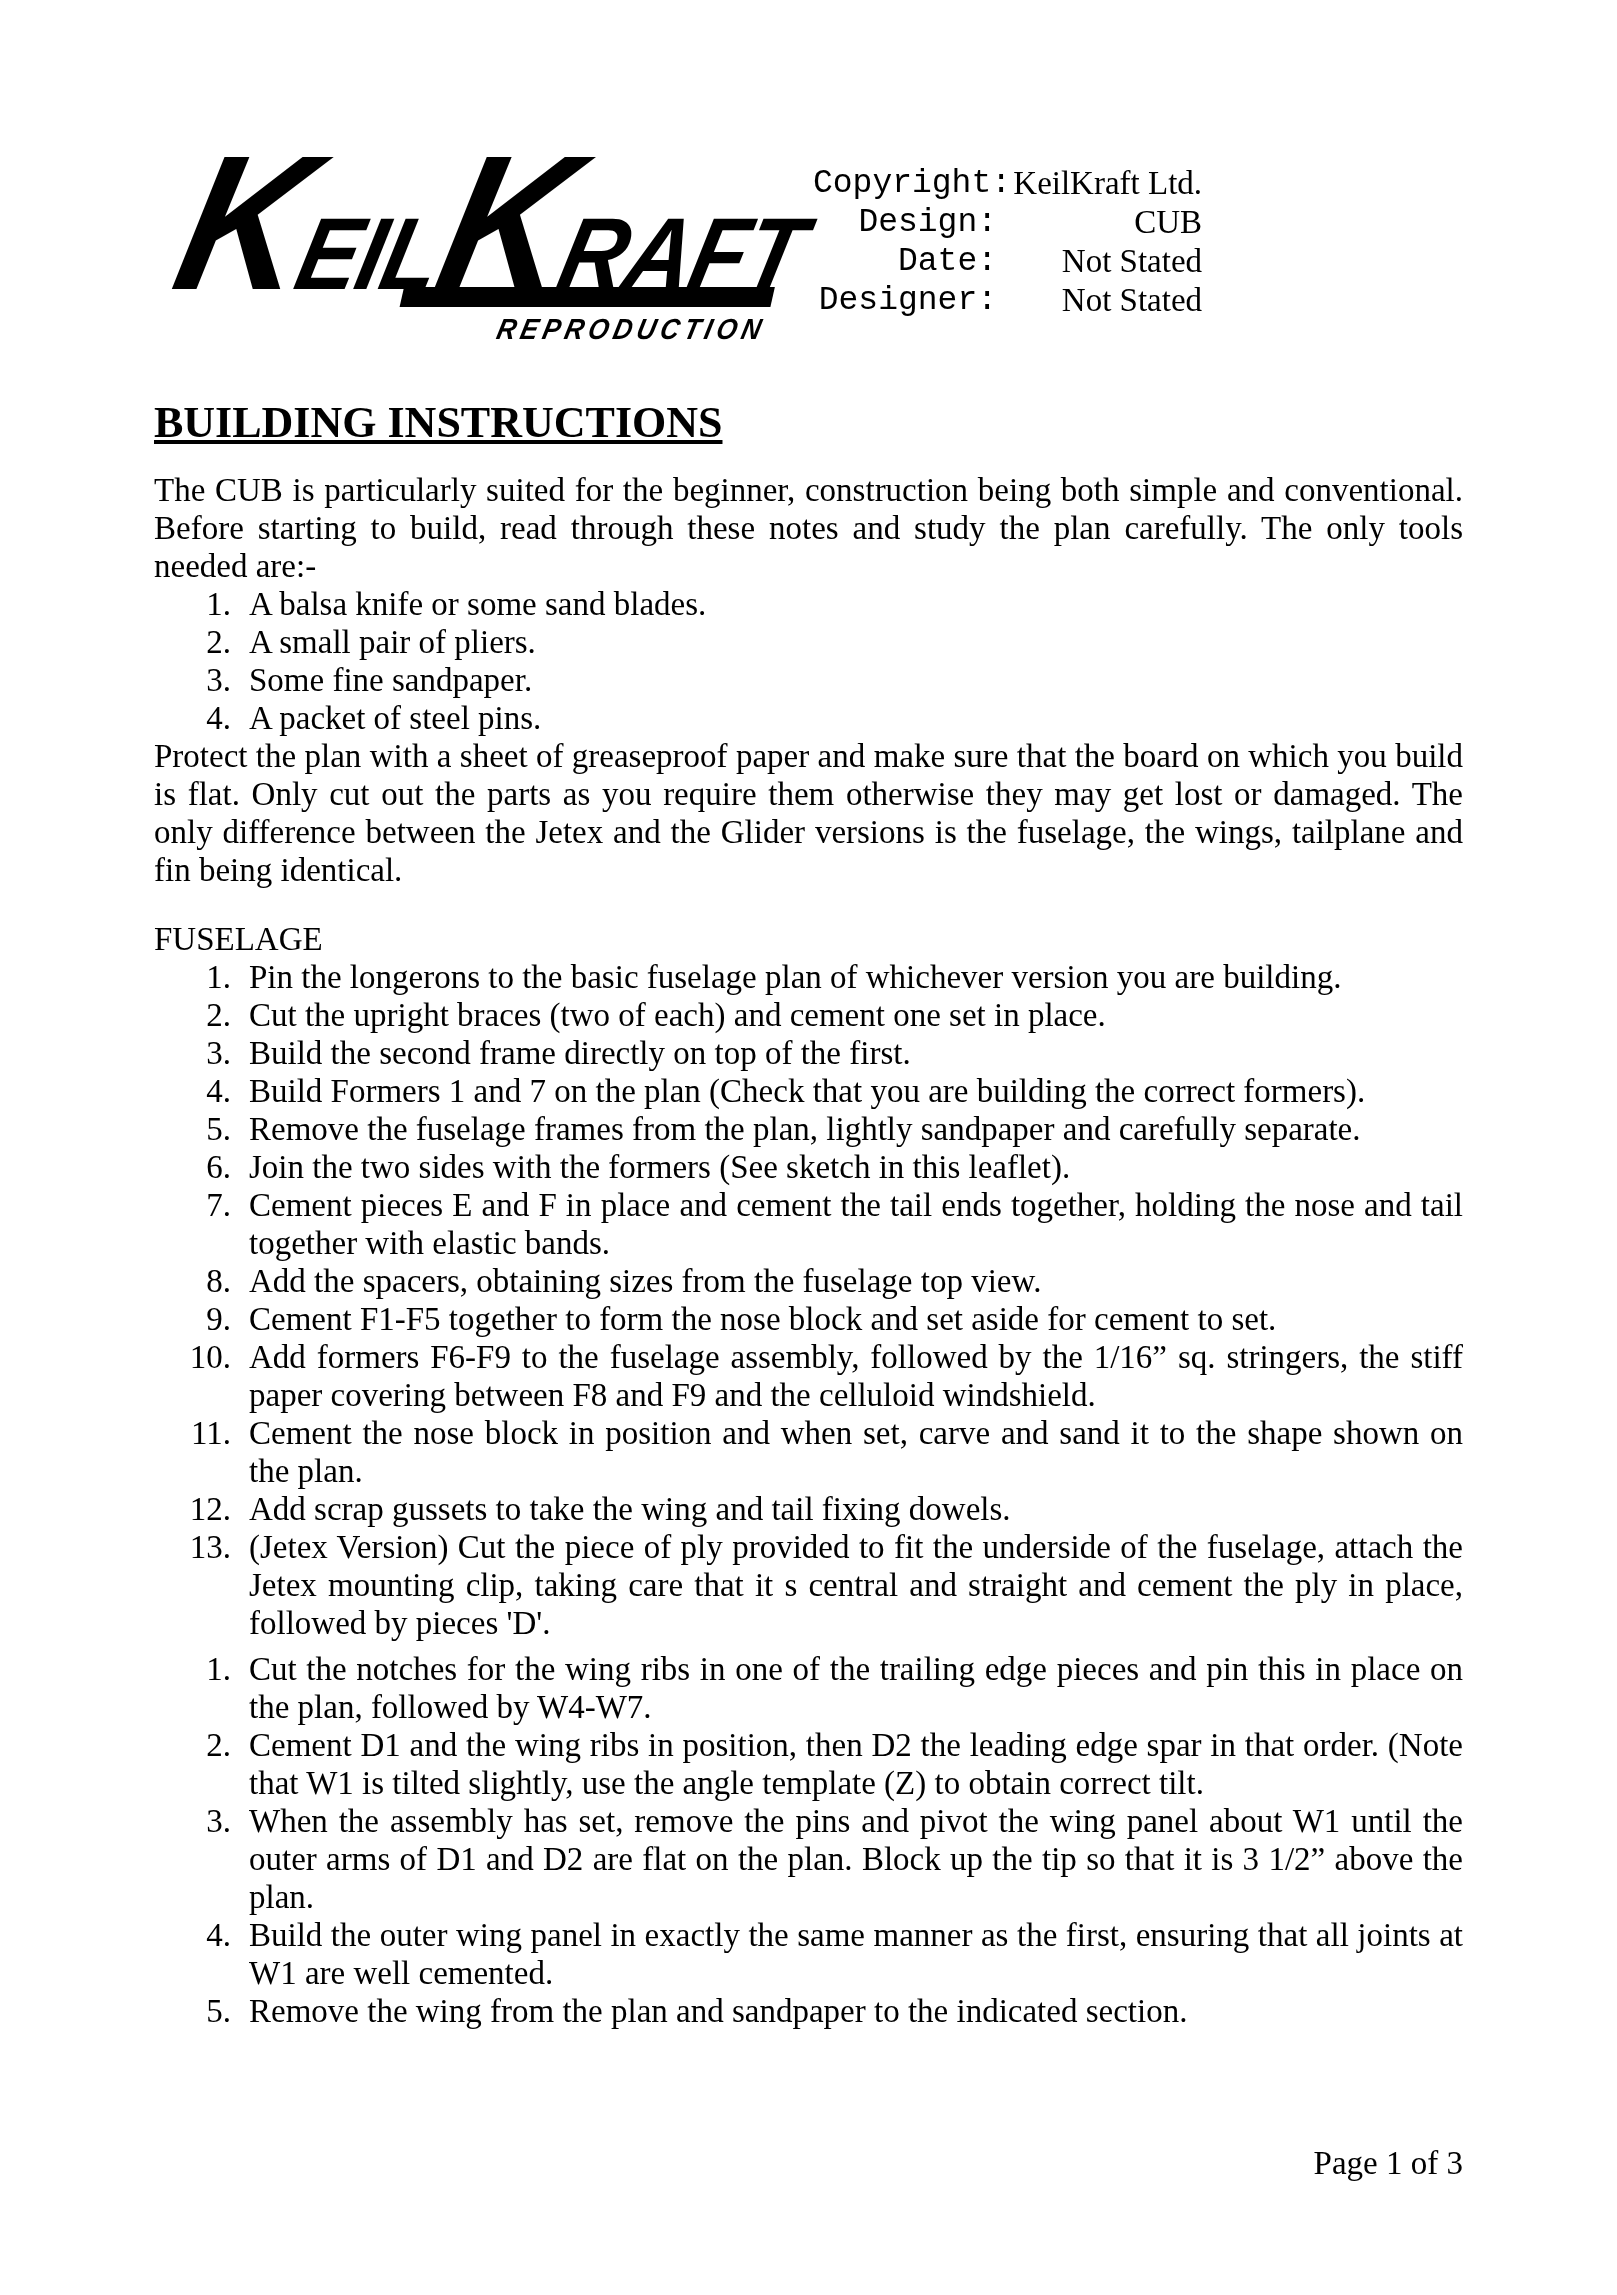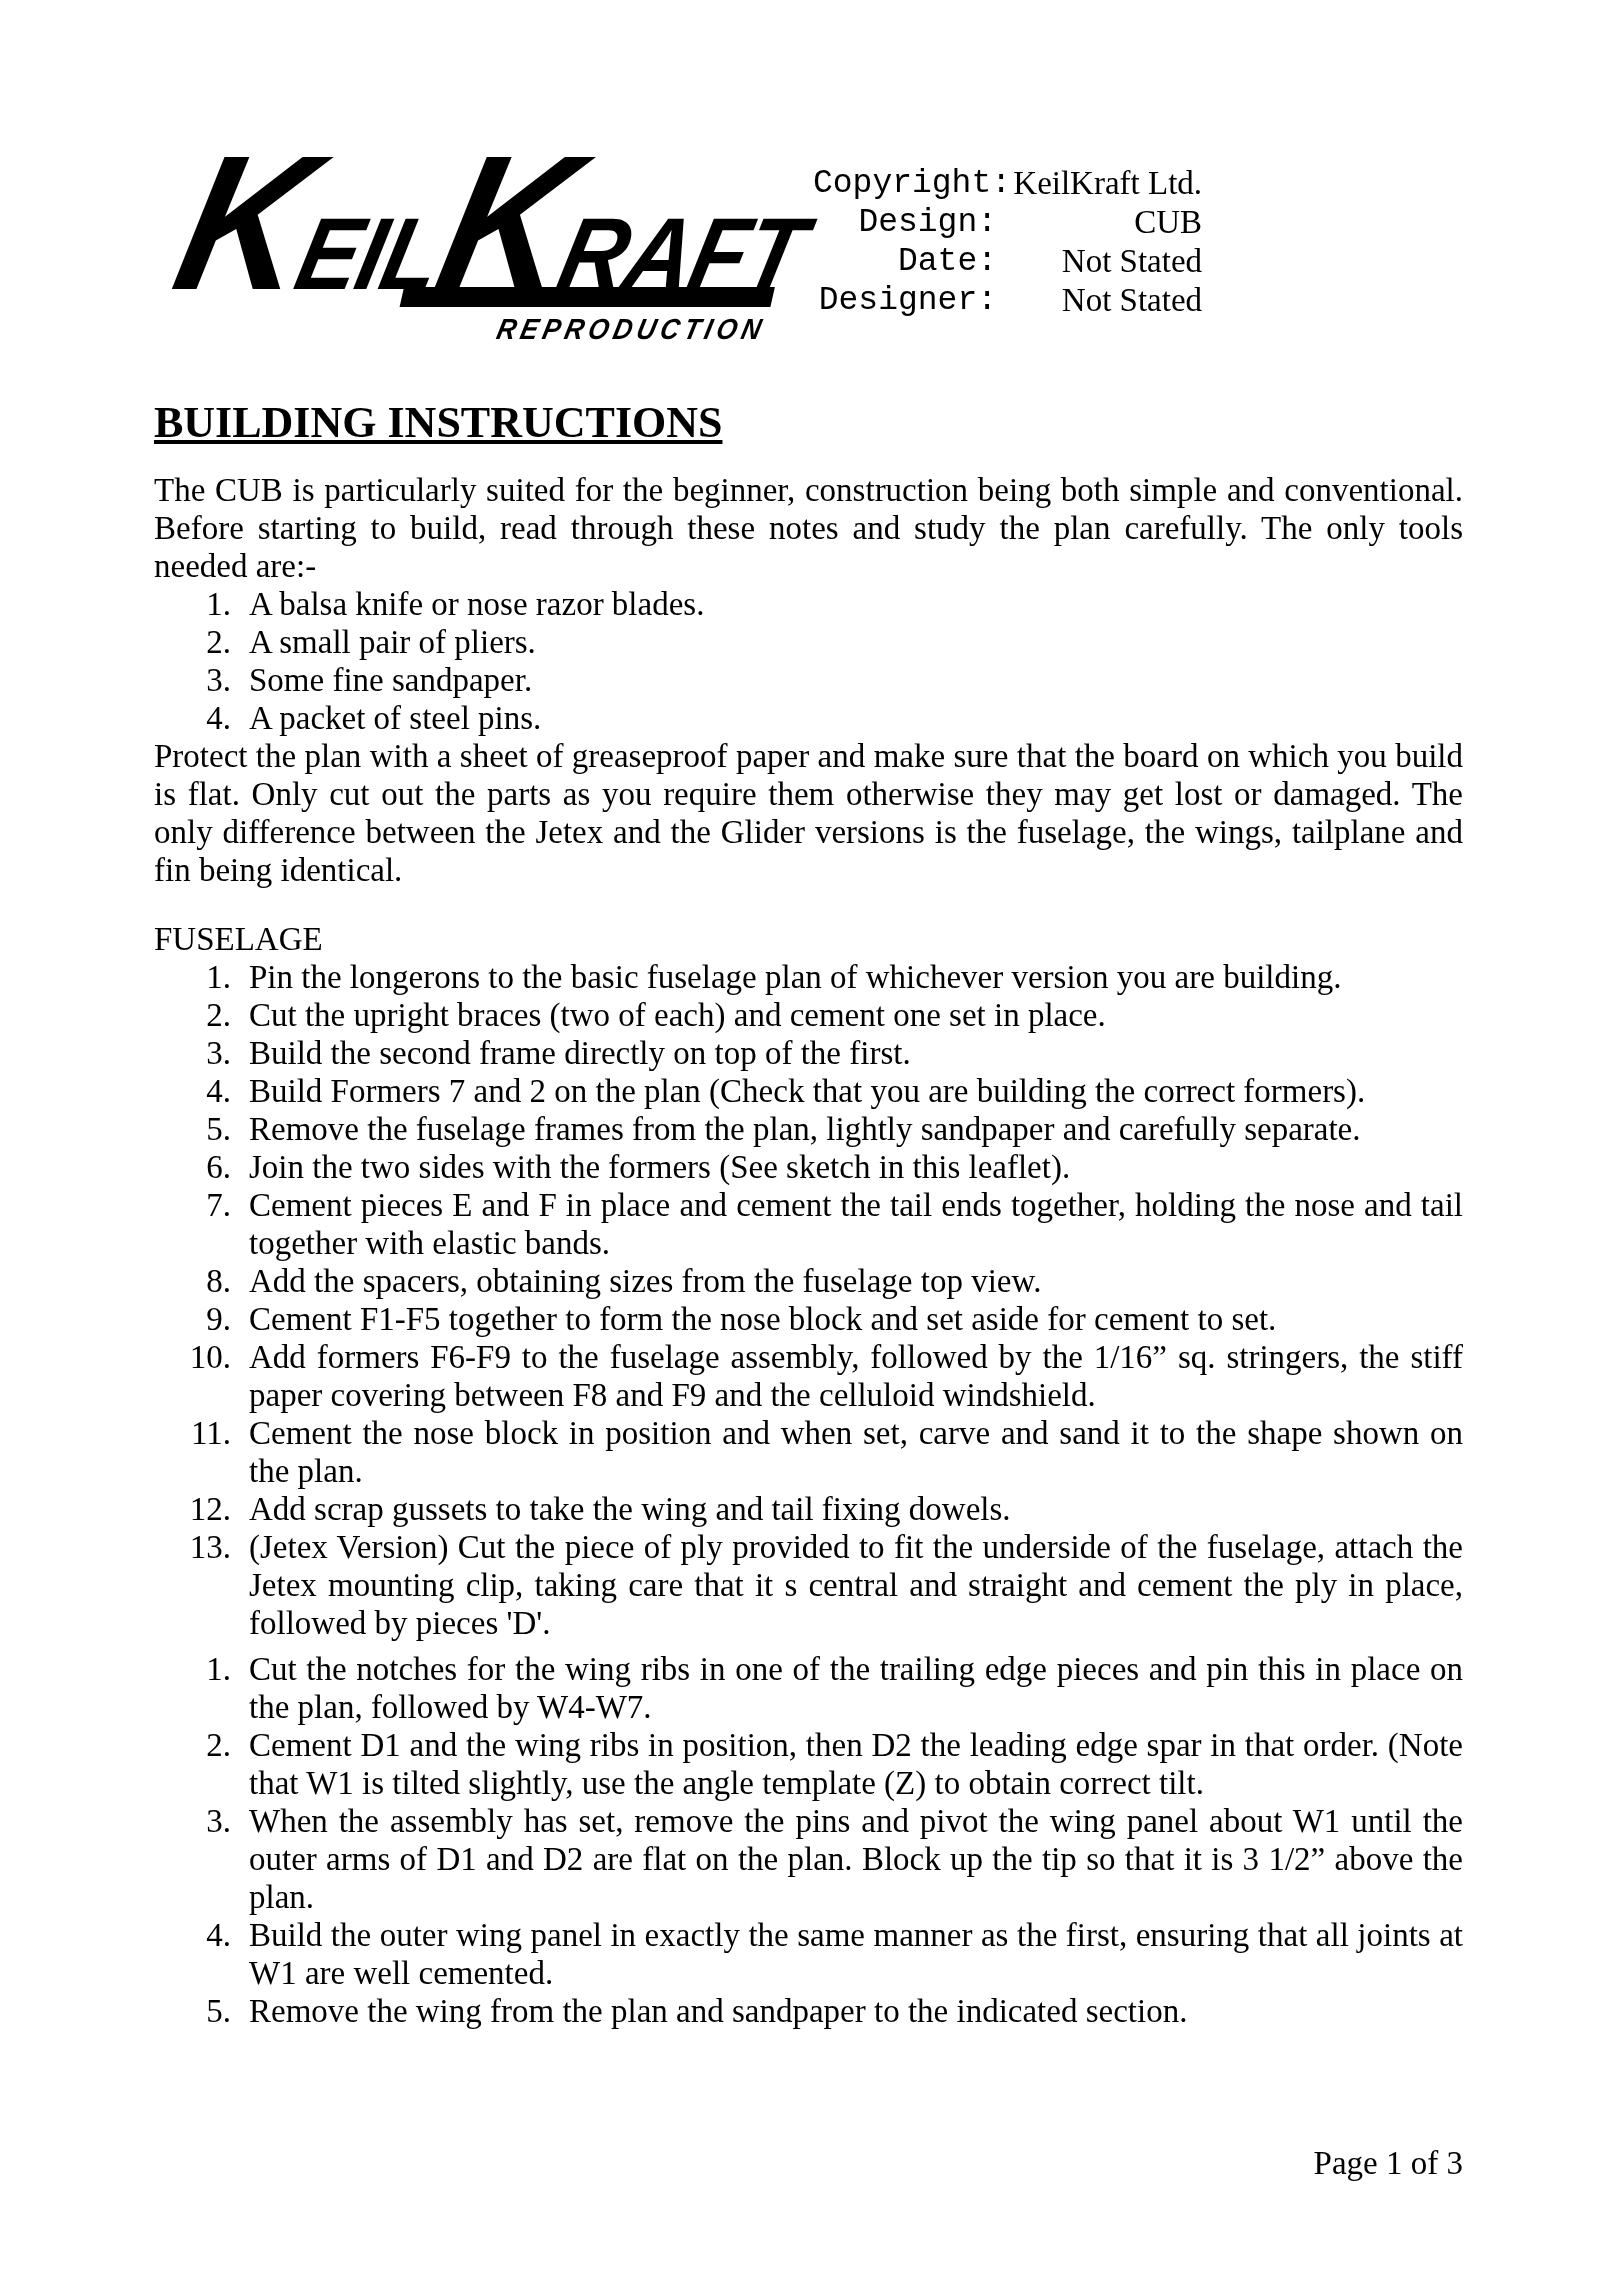--- a/index.html
+++ b/index.html
@@ -150,34 +150,34 @@
     <span class="meta-value">Not Stated</span>
   </div>
 
   <div class="flow">
 
     <h1>BUILDING INSTRUCTIONS</h1>
 
     <p>The CUB is particularly suited for the beginner, construction being both simple and conventional. Before starting to build, read through these notes and study the plan carefully. The only tools needed are:-</p>
 
     <ol class="nlist">
-      <li>A balsa knife or nose razor blades.</li>
+      <li>A balsa knife or some sand blades.</li>
       <li>A small pair of pliers.</li>
       <li>Some fine sandpaper.</li>
       <li>A packet of steel pins.</li>
     </ol>
 
     <p>Protect the plan with a sheet of greaseproof paper and make sure that the board on which you build is flat. Only cut out the parts as you require them otherwise they may get lost or damaged. The only difference between the Jetex and the Glider versions is the fuselage, the wings, tailplane and fin being identical.</p>
 
     <h2>FUSELAGE</h2>
     <ol class="nlist">
       <li>Pin the longerons to the basic fuselage plan of whichever version you are building.</li>
       <li>Cut the upright braces (two of each) and cement one set in place.</li>
       <li>Build the second frame directly on top of the first.</li>
-      <li>Build Formers 7 and 2 on the plan (Check that you are building the correct formers).</li>
+      <li>Build Formers 1 and 7 on the plan (Check that you are building the correct formers).</li>
       <li>Remove the fuselage frames from the plan, lightly sandpaper and carefully separate.</li>
       <li>Join the two sides with the formers (See sketch in this leaflet).</li>
       <li>Cement pieces E and F in place and cement the tail ends together, holding the nose and tail together with elastic bands.</li>
       <li>Add the spacers, obtaining sizes from the fuselage top view.</li>
       <li>Cement F1-F5 together to form the nose block and set aside for cement to set.</li>
       <li>Add formers F6-F9 to the fuselage assembly, followed by the 1/16” sq. stringers, the stiff paper covering between F8 and F9 and the celluloid windshield.</li>
       <li>Cement the nose block in position and when set, carve and sand it to the shape shown on the plan.</li>
       <li>Add scrap gussets to take the wing and tail fixing dowels.</li>
       <li>(Jetex Version) Cut the piece of ply provided to fit the underside of the fuselage, attach the Jetex mounting clip, taking care that it s central and straight and cement the ply in place, followed by pieces 'D'.</li>
     </ol>

